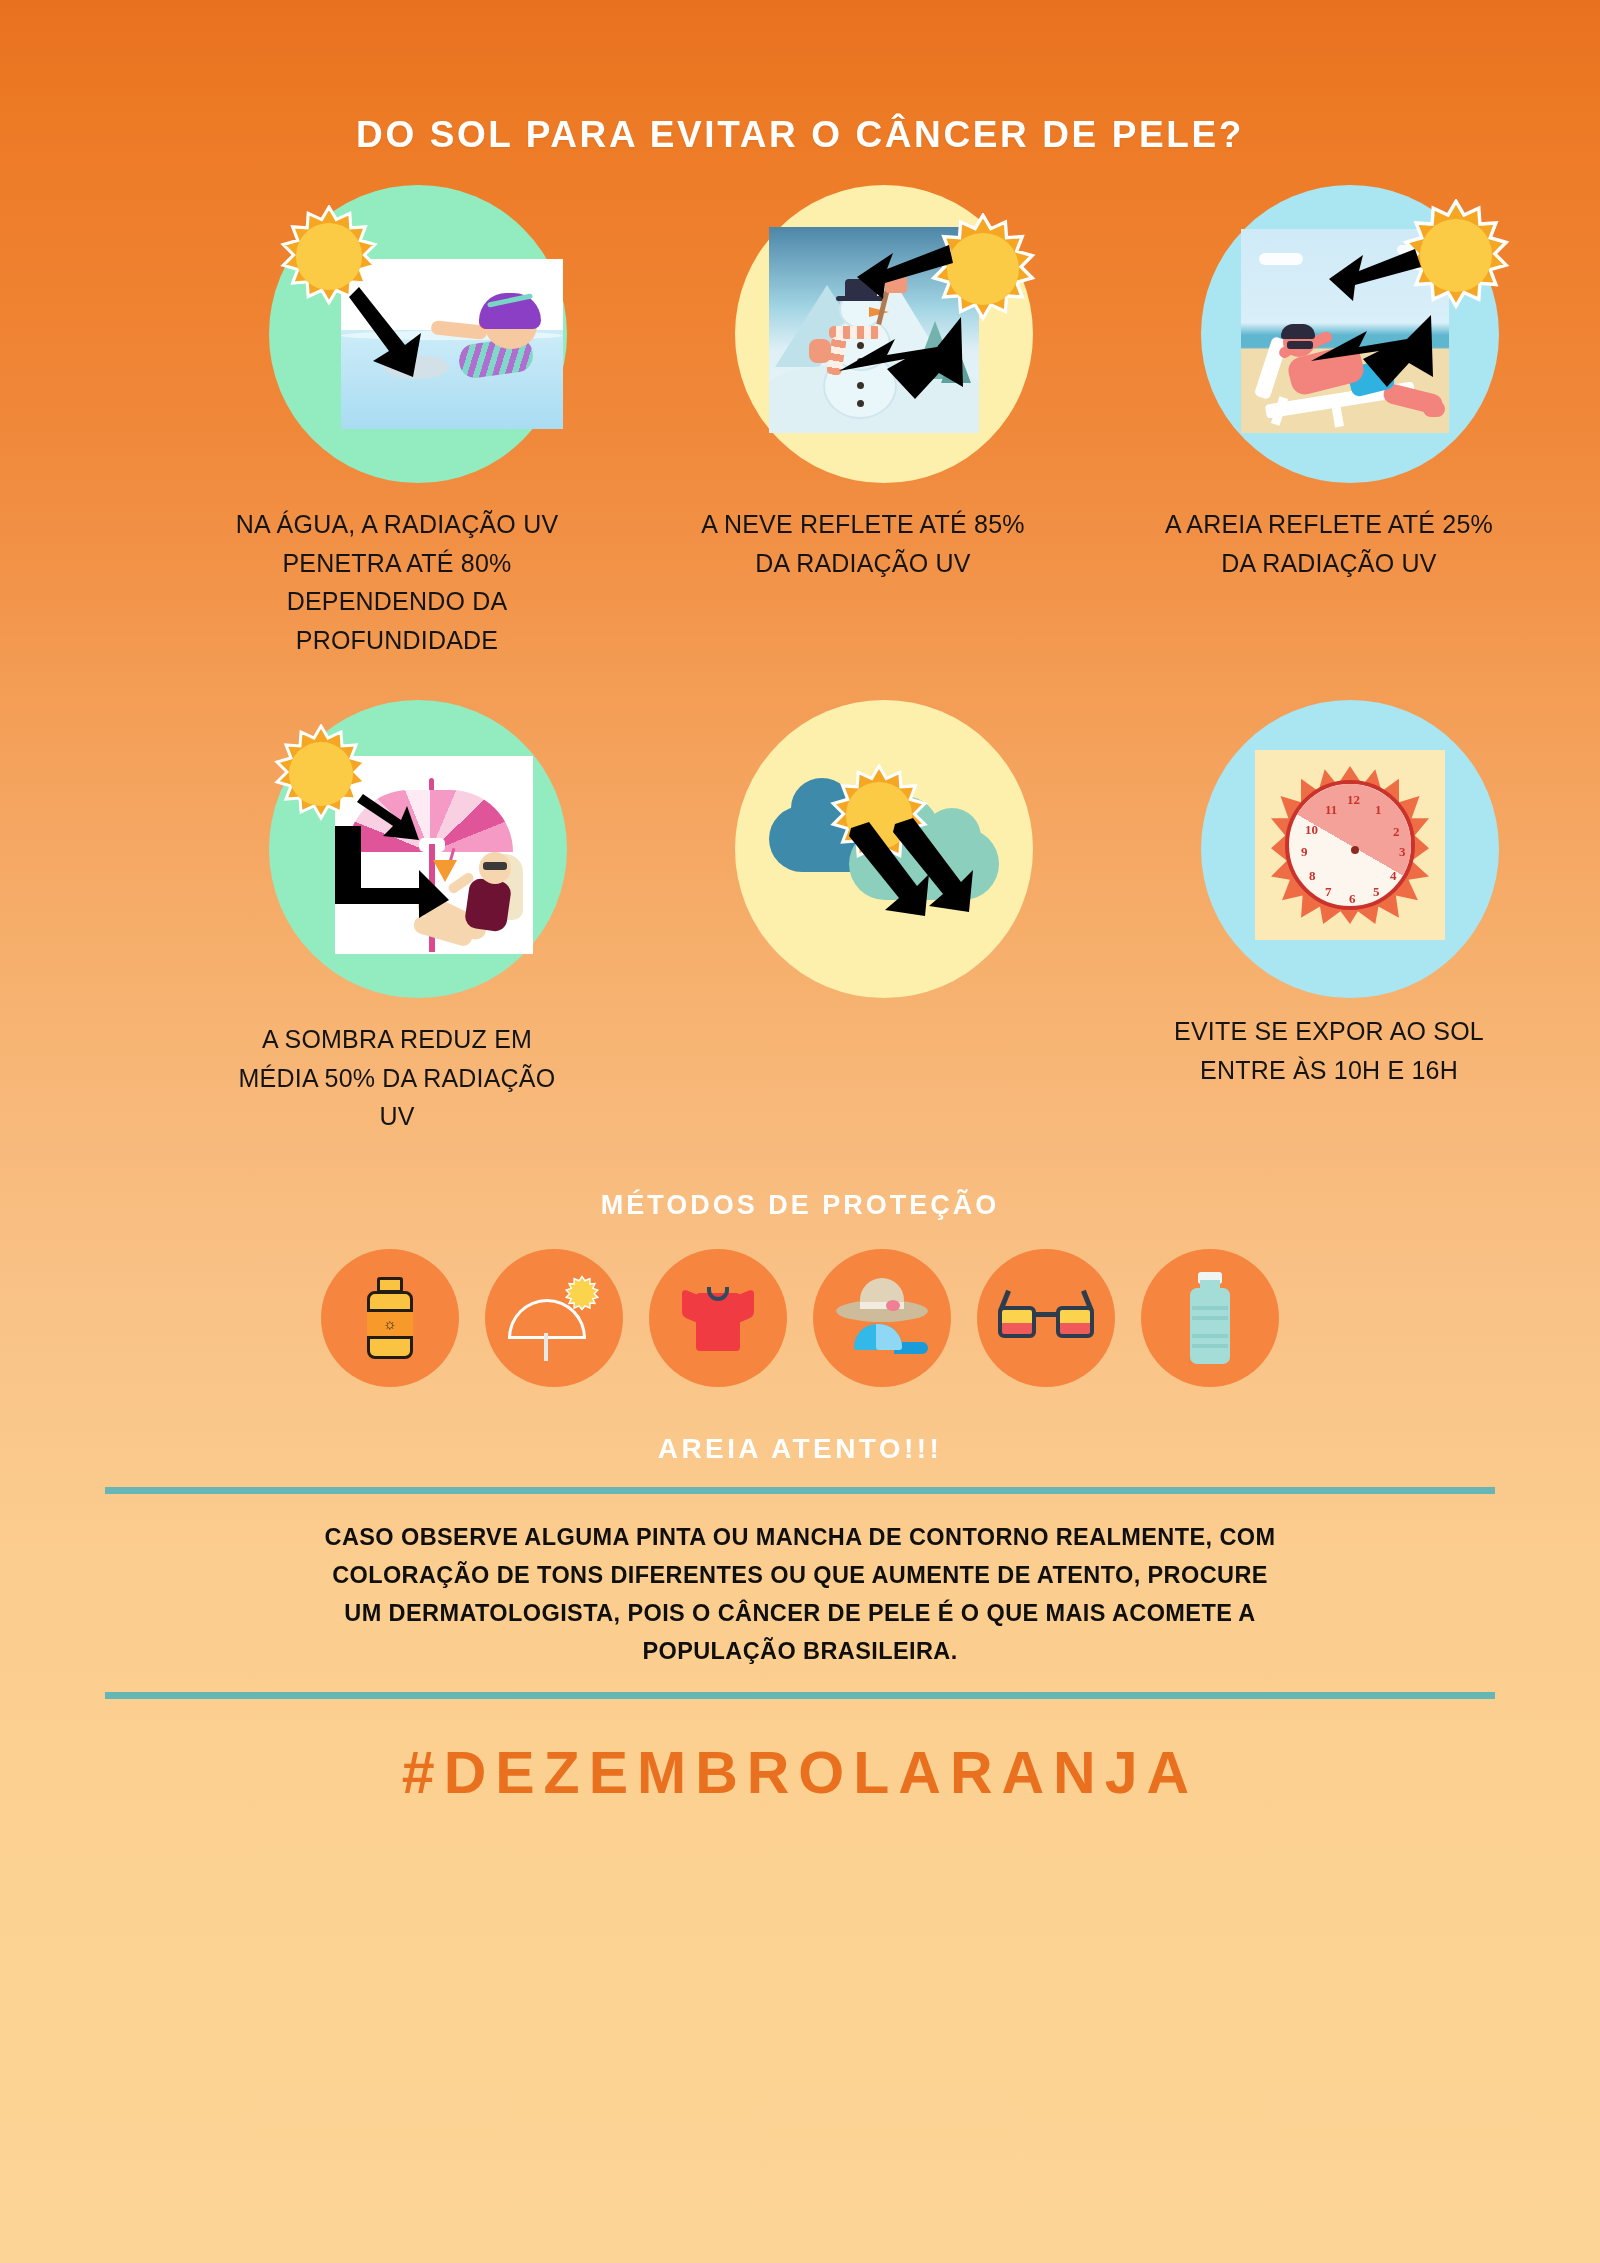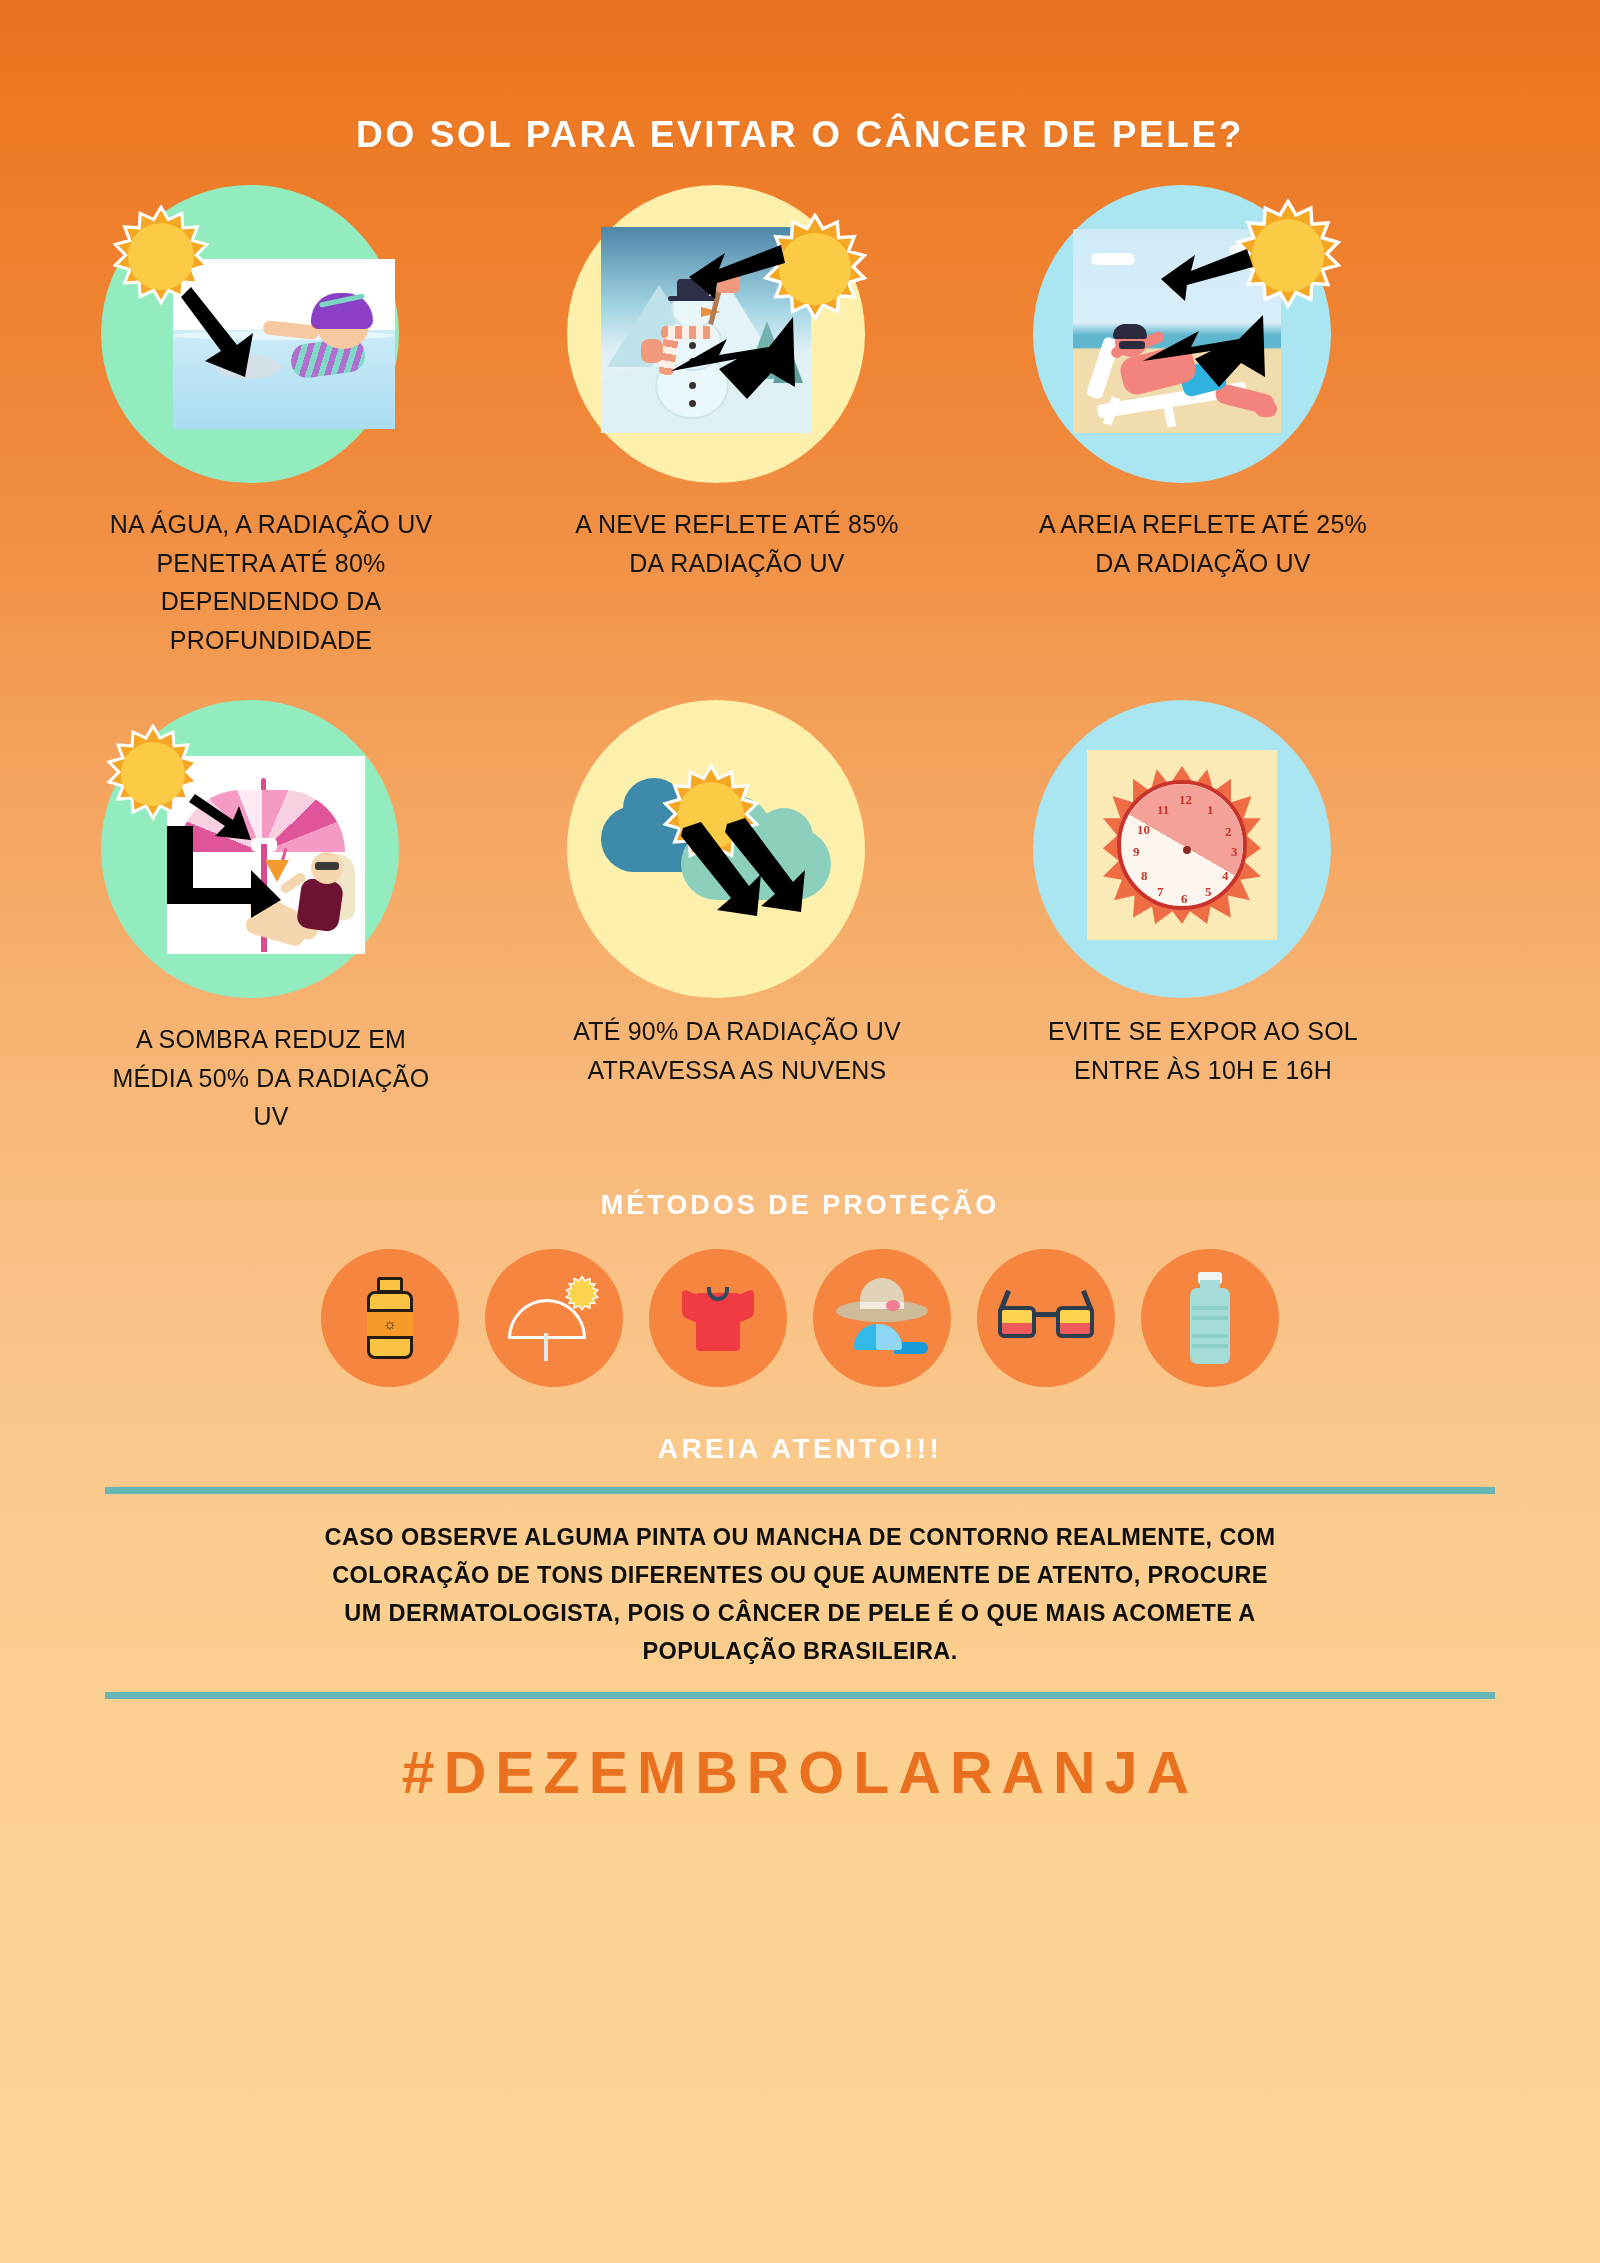--- a/index.html
+++ b/index.html
@@ -42,21 +42,21 @@
   .grid {
     display: flex;
     justify-content: center;
     margin-top: 22px;
   }
   .grid.row2 { margin-top: 40px; }
   .cell {
     width: 466px;
     display: flex;
     flex-direction: column;
-    align-items: flex-start;
+    align-items: flex-end;
   }
   .circle {
     width: 298px;
     height: 298px;
     border-radius: 50%;
     position: relative;
     display: flex;
     align-items: center;
     justify-content: center;
     overflow: visible;
@@ -538,21 +538,20 @@
         <div class="disc"></div>
       </div>
       <div class="cl-teal"></div>
       <svg class="arrow-svg" style="left:108px;top:124px;width:88px;height:96px;" viewBox="0 0 88 96">
         <path fill="#000000" d="M8 4 L26 -2 L74 62 L86 50 L82 92 L42 86 L56 74 L6 12 Z"></path>
       </svg>
       <svg class="arrow-svg" style="left:152px;top:120px;width:88px;height:96px;" viewBox="0 0 88 96">
         <path fill="#000000" d="M8 4 L26 -2 L74 62 L86 50 L82 92 L42 86 L56 74 L6 12 Z"></path>
       </svg>
     </div>
-    <div class="caption">ATÉ 90% DA RADIAÇÃO UV ATRAVESSA AS NUVENS</div>
   </div>
 
   <div class="cell shift-up">
     <div class="circle c-blue2">
       <div class="photo ck-frame">
         <svg class="ck-rays" viewBox="0 0 100 100">
           <path fill="#ef6d45" d="M50 0 58 12 66 2 70 16 81 8 81 23 94 19 89 33 100 33 91 44 100 52 89 60 100 70 87 72 93 85 79 82 81 96 68 89 66 100 55 92 50 100 44 92 33 100 31 89 19 96 20 82 7 85 12 72 0 70 10 60 0 52 9 44 0 33 11 33 6 19 19 23 19 8 30 16 34 2 42 12Z"></path>
         </svg>
         <div class="ck-face">
           <div class="ck-shade"></div>

